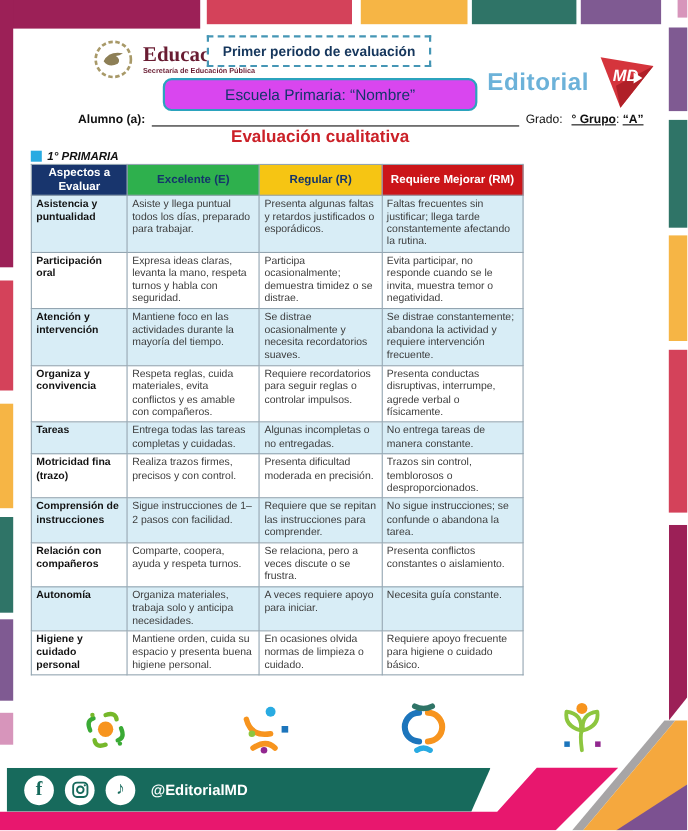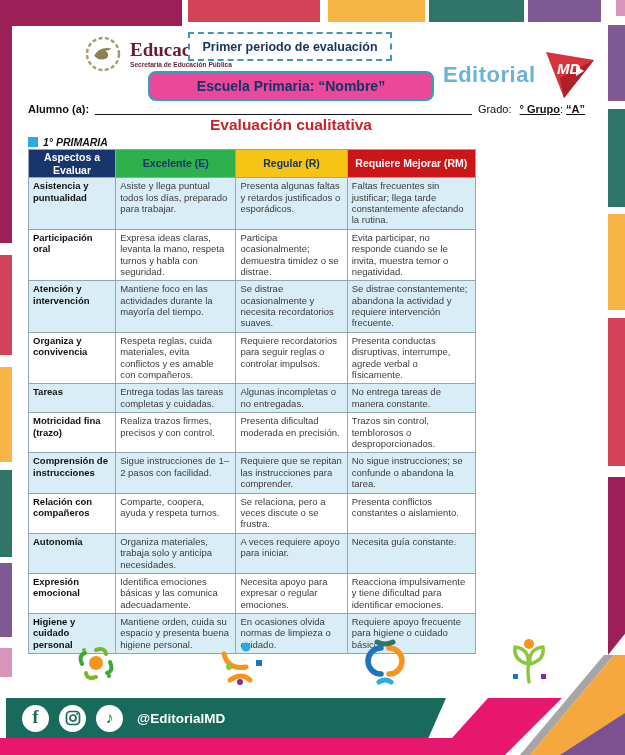--- a/index.html
+++ b/index.html
@@ -16,25 +16,25 @@
   .sep-sub{font-size:6.6px;color:#691c32;font-weight:bold;margin-top:2px;}
   .period-badge{
     left:188px;top:32px;width:200px;height:25px;border:2px dashed #4596b5;
     display:flex;align-items:center;justify-content:center;
     font-size:12.5px;color:#15365c;font-weight:bold;background:#fff;
   }
   .brand{left:443px;top:48px;display:flex;align-items:center;}
   .brand-word{font-size:22px;font-weight:bold;color:#6cb2d9;letter-spacing:.5px;}
   .school-box{
     left:148px;top:71px;width:282px;height:26px;border:2.5px solid #2ba3bd;border-radius:8px;
-    display:flex;align-items:center;justify-content:center;background:#ec4899;
-    font-size:14px;font-weight:bold;color:#14356b;
+    display:flex;align-items:center;justify-content:center;background:#d946ef;
+    font-size:14px;font-weight:normal;color:#14356b;
   }
   .student-line{left:28px;top:102px;width:557px;display:flex;align-items:flex-end;font-size:11px;color:#111;}
-  .student-line .lbl{font-weight:bold;white-space:nowrap;}
+  .student-line .lbl{font-weight:bold;white-space:nowrap;margin-left:43px;}
   .student-line .blank{flex:1;border-bottom:1.4px solid #111;margin:0 6px;height:12px;}
   .student-line .plain{white-space:nowrap;}
   .student-line .uline{font-weight:bold;text-decoration:underline;white-space:nowrap;margin-left:8px;}
   .student-line .uline2{font-weight:bold;text-decoration:underline;white-space:nowrap;margin-left:3px;}
   .doc-title{left:0;top:116px;width:582px;text-align:center;font-size:15.5px;font-weight:bold;color:#cb2128;}
   .grade-tag{left:28px;top:136px;display:flex;align-items:center;gap:5px;font-size:10.5px;font-weight:bold;color:#111;font-style:italic;}
   .grade-sq{width:10px;height:10px;background:#29abe2;display:inline-block;}
   
   table.rubric{
     position:absolute;left:28px;top:149px;width:448px;border-collapse:collapse;
@@ -192,26 +192,20 @@
       <td class="aspect">Relación con compañeros</td>
       <td>Comparte, coopera, ayuda y respeta turnos.</td>
       <td>Se relaciona, pero a veces discute o se frustra.</td>
       <td>Presenta conflictos constantes o aislamiento.</td>
     </tr>
     <tr>
       <td class="aspect">Autonomía</td>
       <td>Organiza materiales, trabaja solo y anticipa necesidades.</td>
       <td>A veces requiere apoyo para iniciar.</td>
       <td>Necesita guía constante.</td>
-    </tr>
-    <tr>
-      <td class="aspect">Expresión emocional</td>
-      <td>Identifica emociones básicas y las comunica adecuadamente.</td>
-      <td>Necesita apoyo para expresar o regular emociones.</td>
-      <td>Reacciona impulsivamente y tiene dificultad para identificar emociones.</td>
     </tr>
     <tr>
       <td class="aspect">Higiene y cuidado personal</td>
       <td>Mantiene orden, cuida su espacio y presenta buena higiene personal.</td>
       <td>En ocasiones olvida normas de limpieza o cuidado.</td>
       <td>Requiere apoyo frecuente para higiene o cuidado básico.</td>
     </tr>
   </tbody>
 </table>
 

